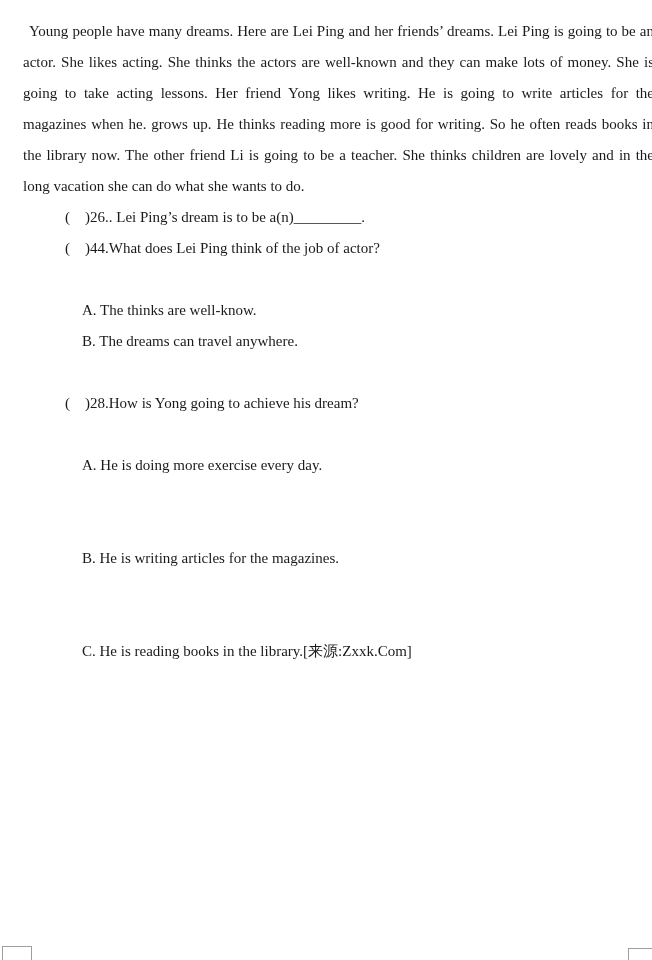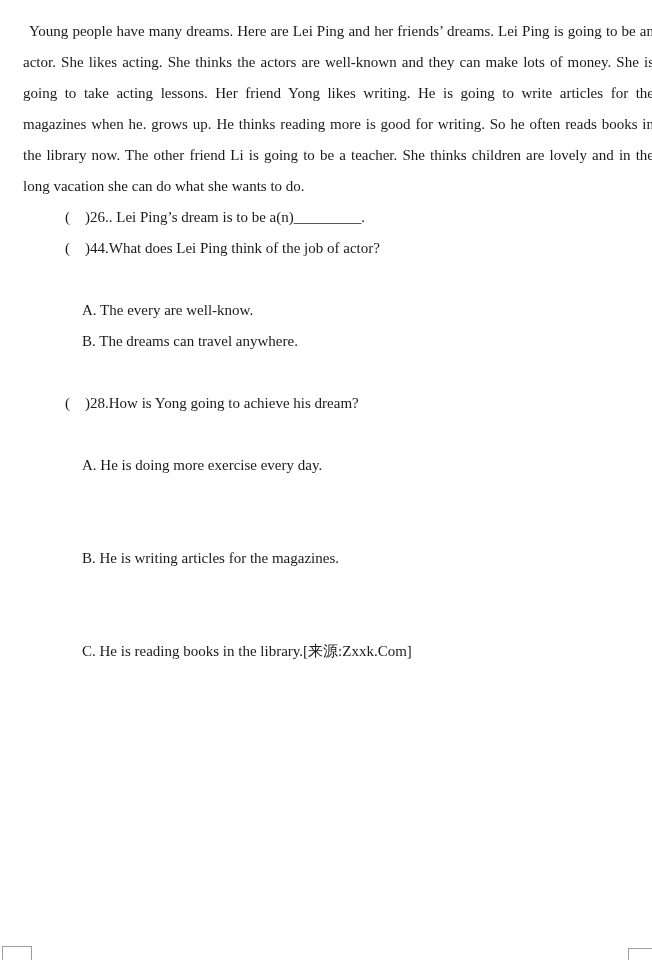--- a/index.html
+++ b/index.html
@@ -49,21 +49,21 @@
 
     <div class="para para-a">Young people have many dreams. Here are Lei Ping and her friends’ dreams. Lei Ping is going to be an actor. She likes acting. She thinks the actors are well-known and they can make lots of money. She is going to take acting lessons. Her friend Yong likes writing. He is going to write articles for the magazines when he.  grows up. He thinks reading more is good for writing. So he often reads books in the library now. The other friend Li is going to be a teacher. She thinks children are lovely and in the long vacation she can do what she wants to do.</div>
 
     <div>
       <div class="line stem">(    )26.. Lei Ping’s dream is to be a(n)_________.</div>
     </div>
 
     <div>
       <div class="line stem">(    )44.What does Lei Ping think of the job of actor?</div>
       <div class="line opts ow-27">
-        <span class="opt">A. The every are well-know.</span>
+        <span class="opt">A. The thinks are well-know.</span>
         <span class="opt">B. The dreams can travel anywhere.</span>
       </div>
     </div>
 
     <div>
       <div class="line stem">(    )28.How is Yong going to achieve his dream?</div>
       <div class="line opts">
         <span class="opt">A. He is doing more exercise every day.</span>
       </div>
       <div class="line opts">

